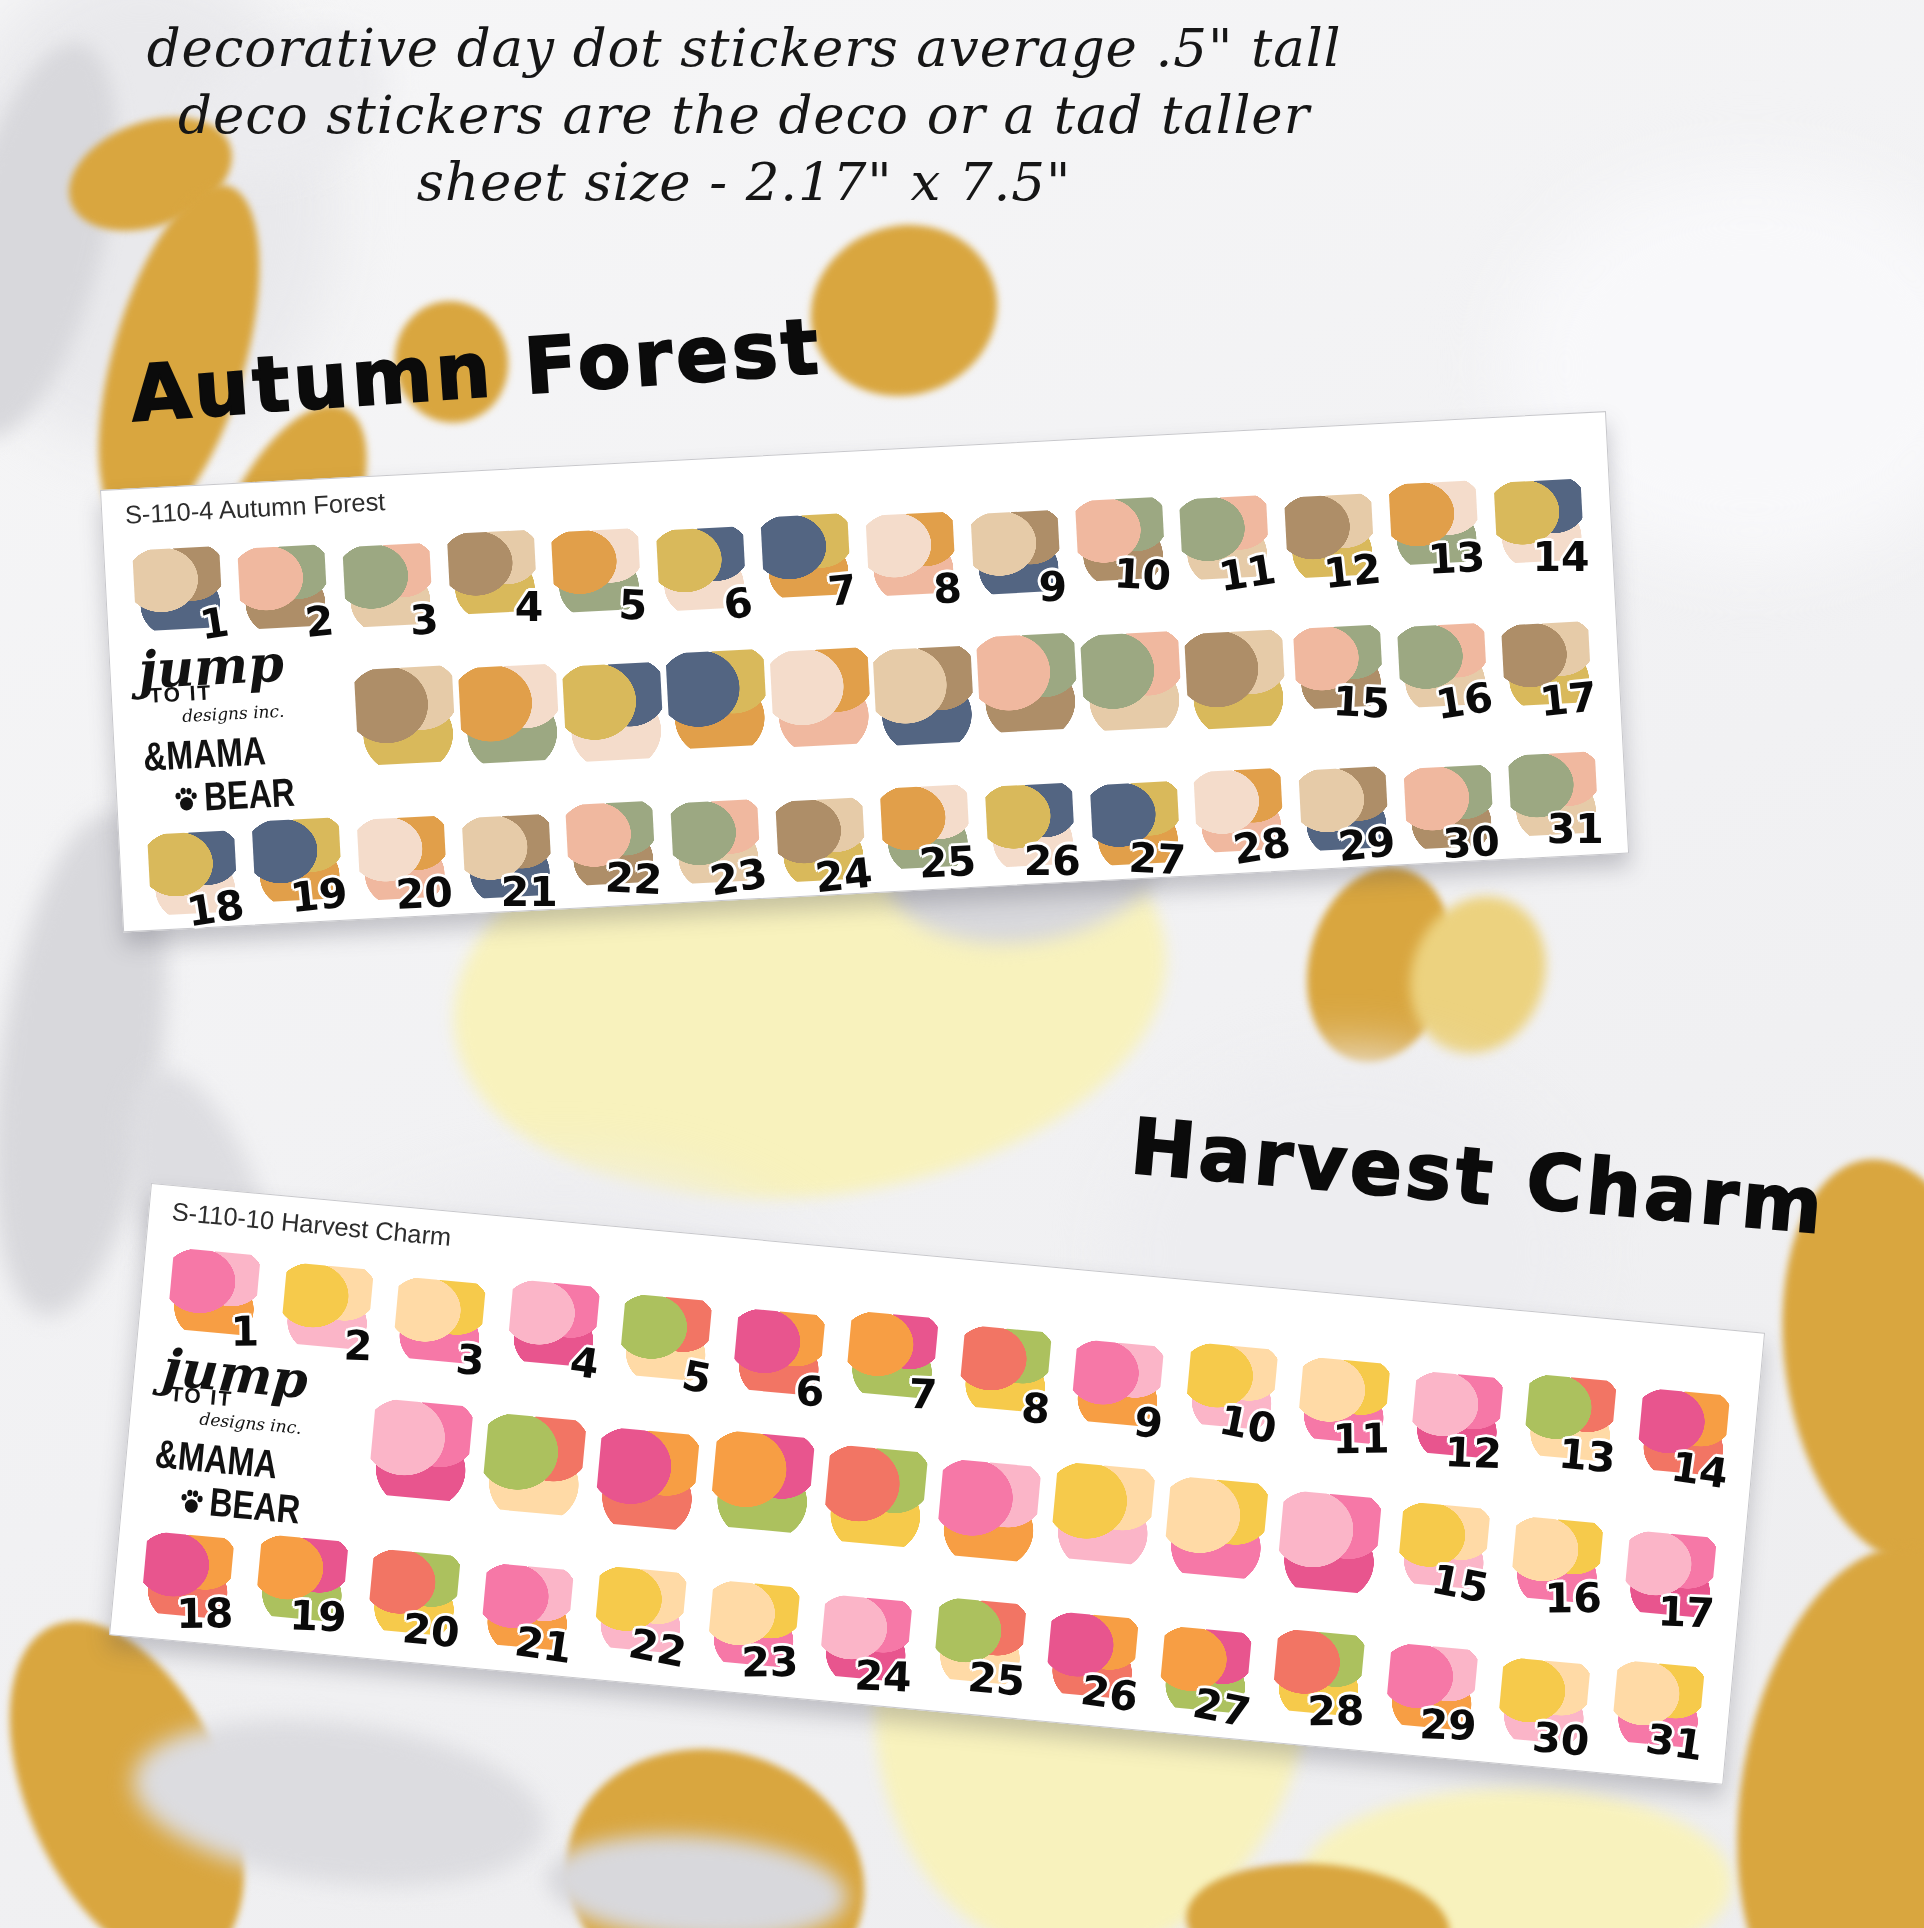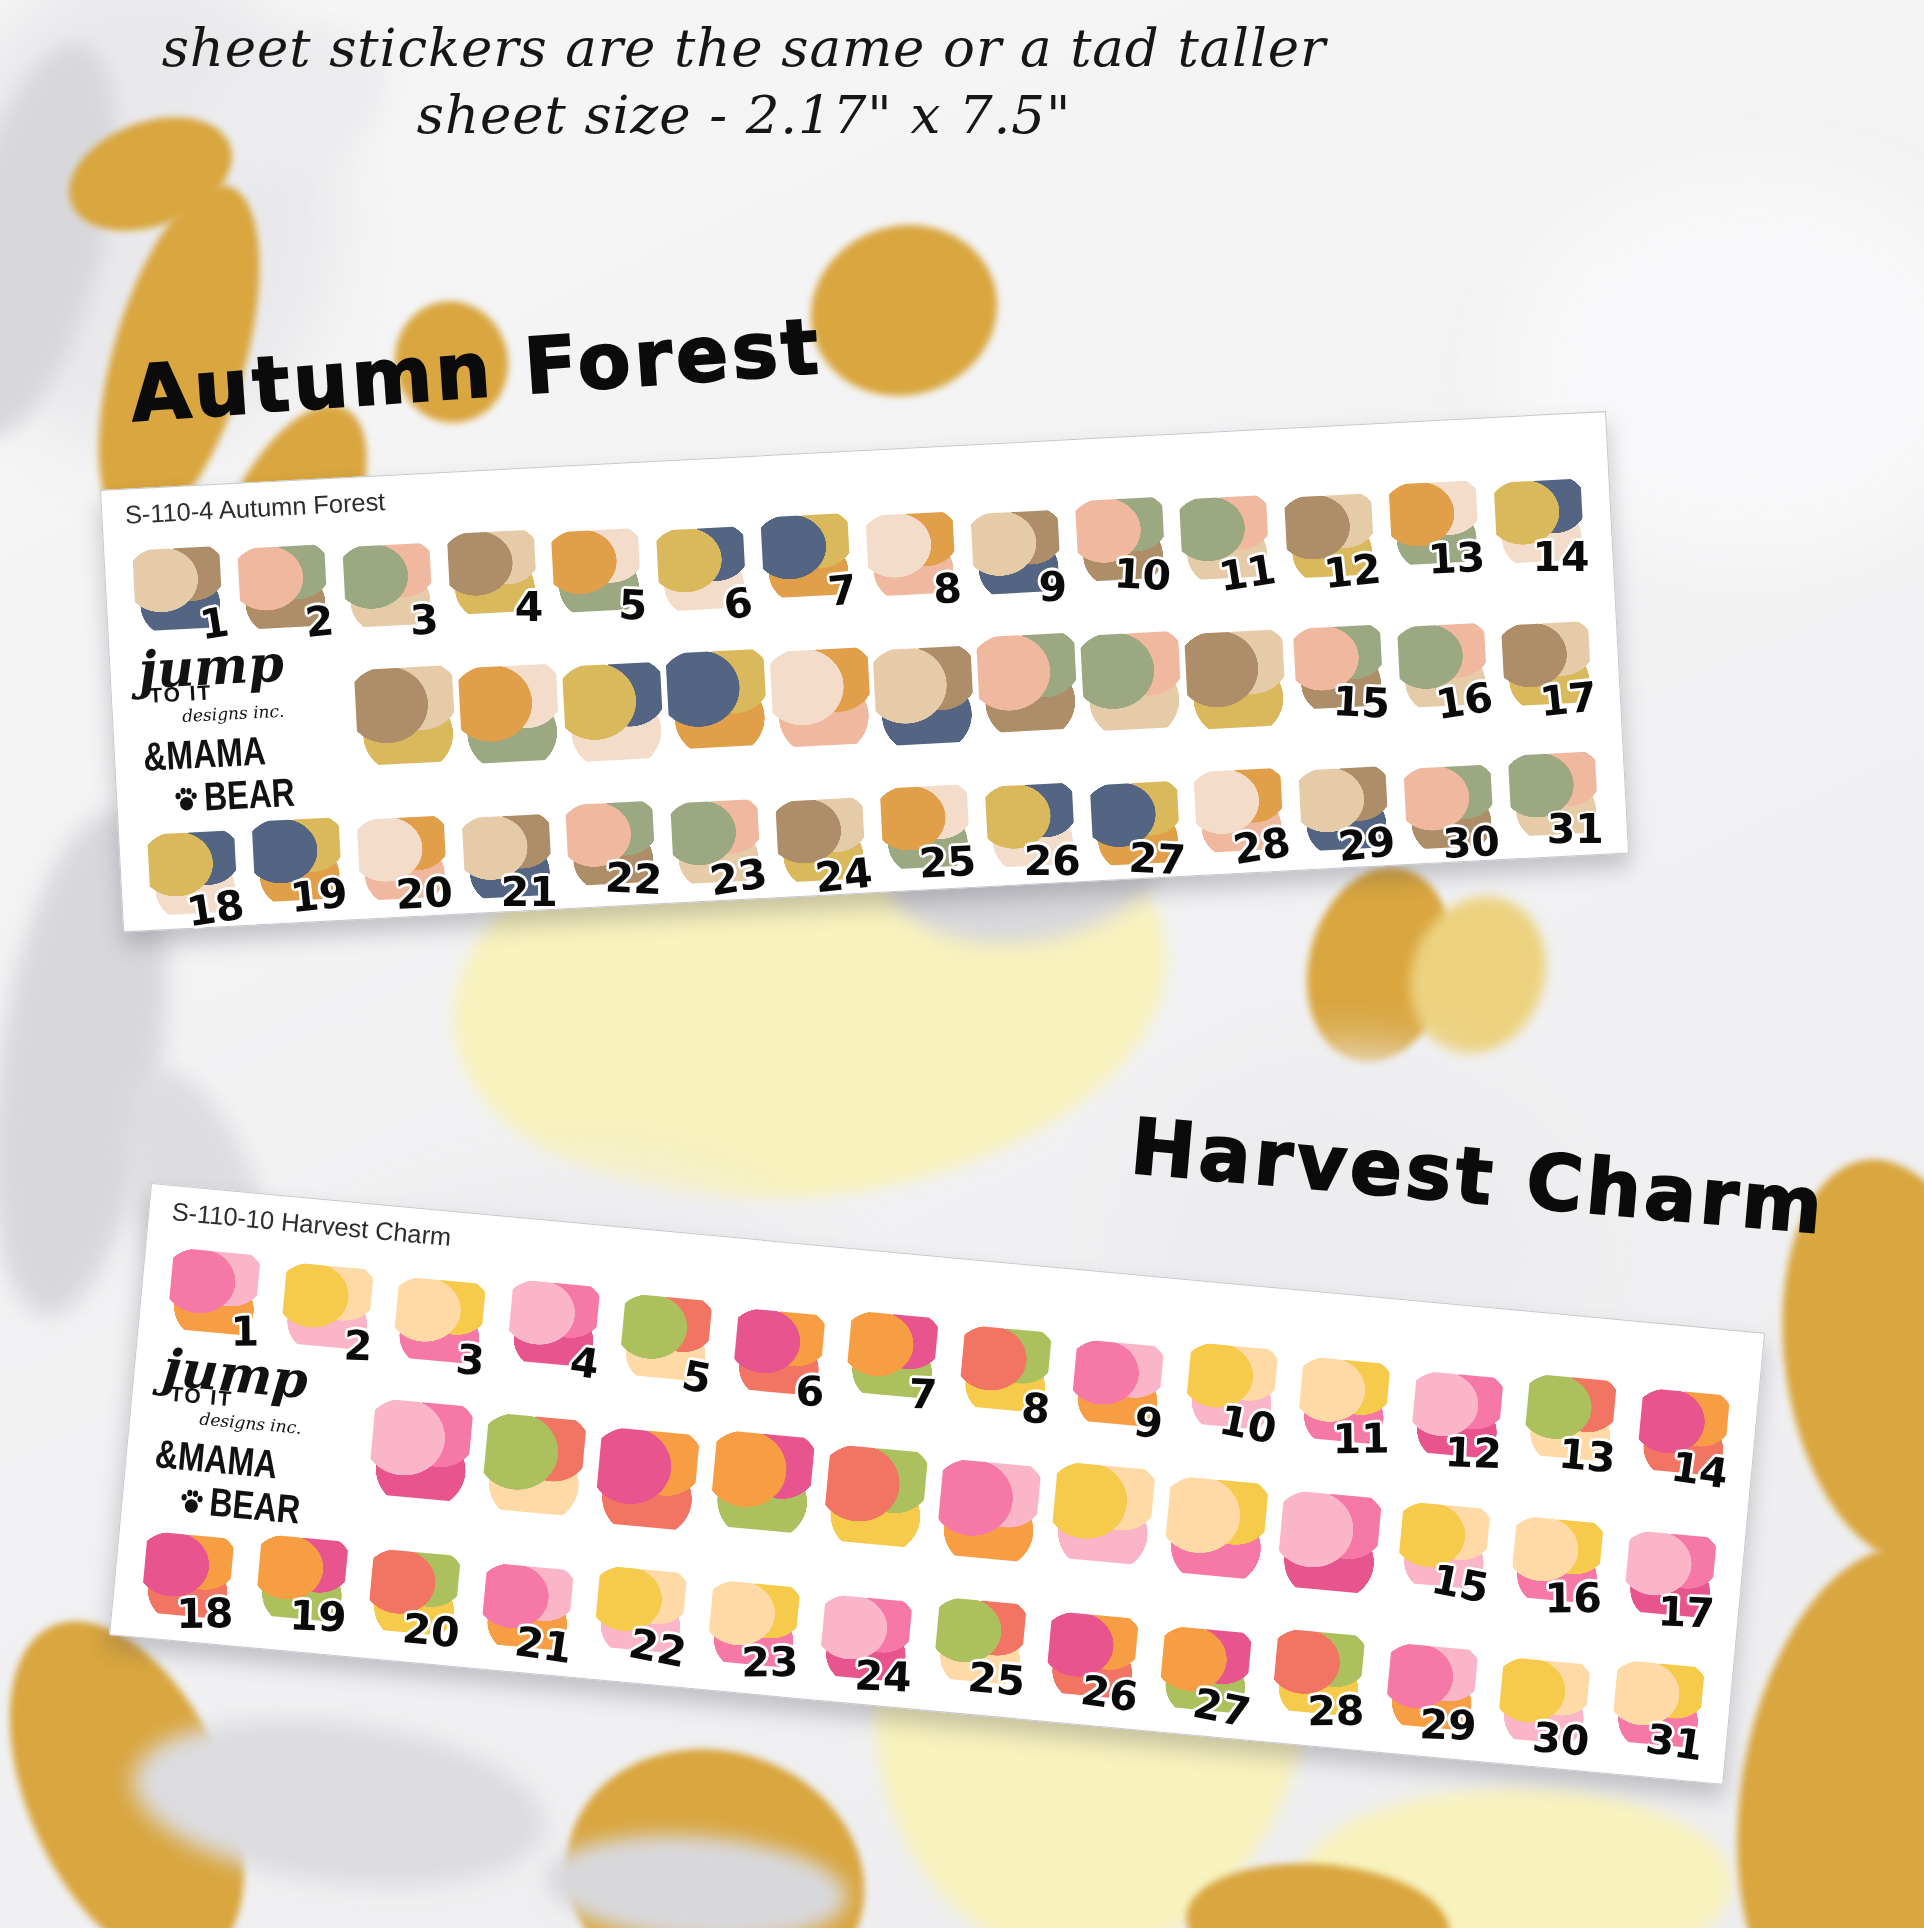--- a/index.html
+++ b/index.html
@@ -87,21 +87,22 @@
     <div class="mshape" style="left:1182px;top:650px;width:217px;height:141px;background:#dcdce0;filter:blur(9.4px);transform:rotate(-14deg);"></div>
     <div class="mshape" style="left:132px;top:1723px;width:414px;height:160px;background:#dcdce0;filter:blur(11.3px);transform:rotate(7deg);"></div>
     <div class="mshape" style="left:546px;top:1836px;width:301px;height:104px;background:#d8d8dc;filter:blur(9.4px);transform:rotate(4deg);"></div>
     <div class="mshape" style="left:1403px;top:1469px;width:264px;height:245px;background:#d8d8dc;filter:blur(11.3px);transform:rotate(-18deg);"></div>
     <div class="mshape" style="left:1111px;top:1055px;width:471px;height:395px;background:#ededf0;filter:blur(28px);"></div>
     <div class="mshape" style="left:1507px;top:169px;width:490px;height:395px;background:#f8f8fa;filter:blur(38px);"></div>
     <div class="mshape" style="left:282px;top:1177px;width:565px;height:358px;background:#ececef;filter:blur(32px);"></div>
   </div>
 
   <div class="note">
-    <div>sheet stickers are the same or a tad taller</div>
+    <div>decorative day dot stickers average .5" tall</div>
+    <div>deco stickers are the deco or a tad taller</div>
     <div>sheet size - 2.17" x 7.5"</div>
   </div>
 
   <div class="sheet-title title-autumn">Autumn Forest</div>
   <div class="sheet-title title-harvest">Harvest Charm</div>
 
   <div class="sheet sheet-autumn">
     <div class="sheet-label">S-110-4 Autumn Forest</div>
     <div class="row row1" id="s0r1">
         <div class="cell" style="transform: translateY(-3.8px);">

